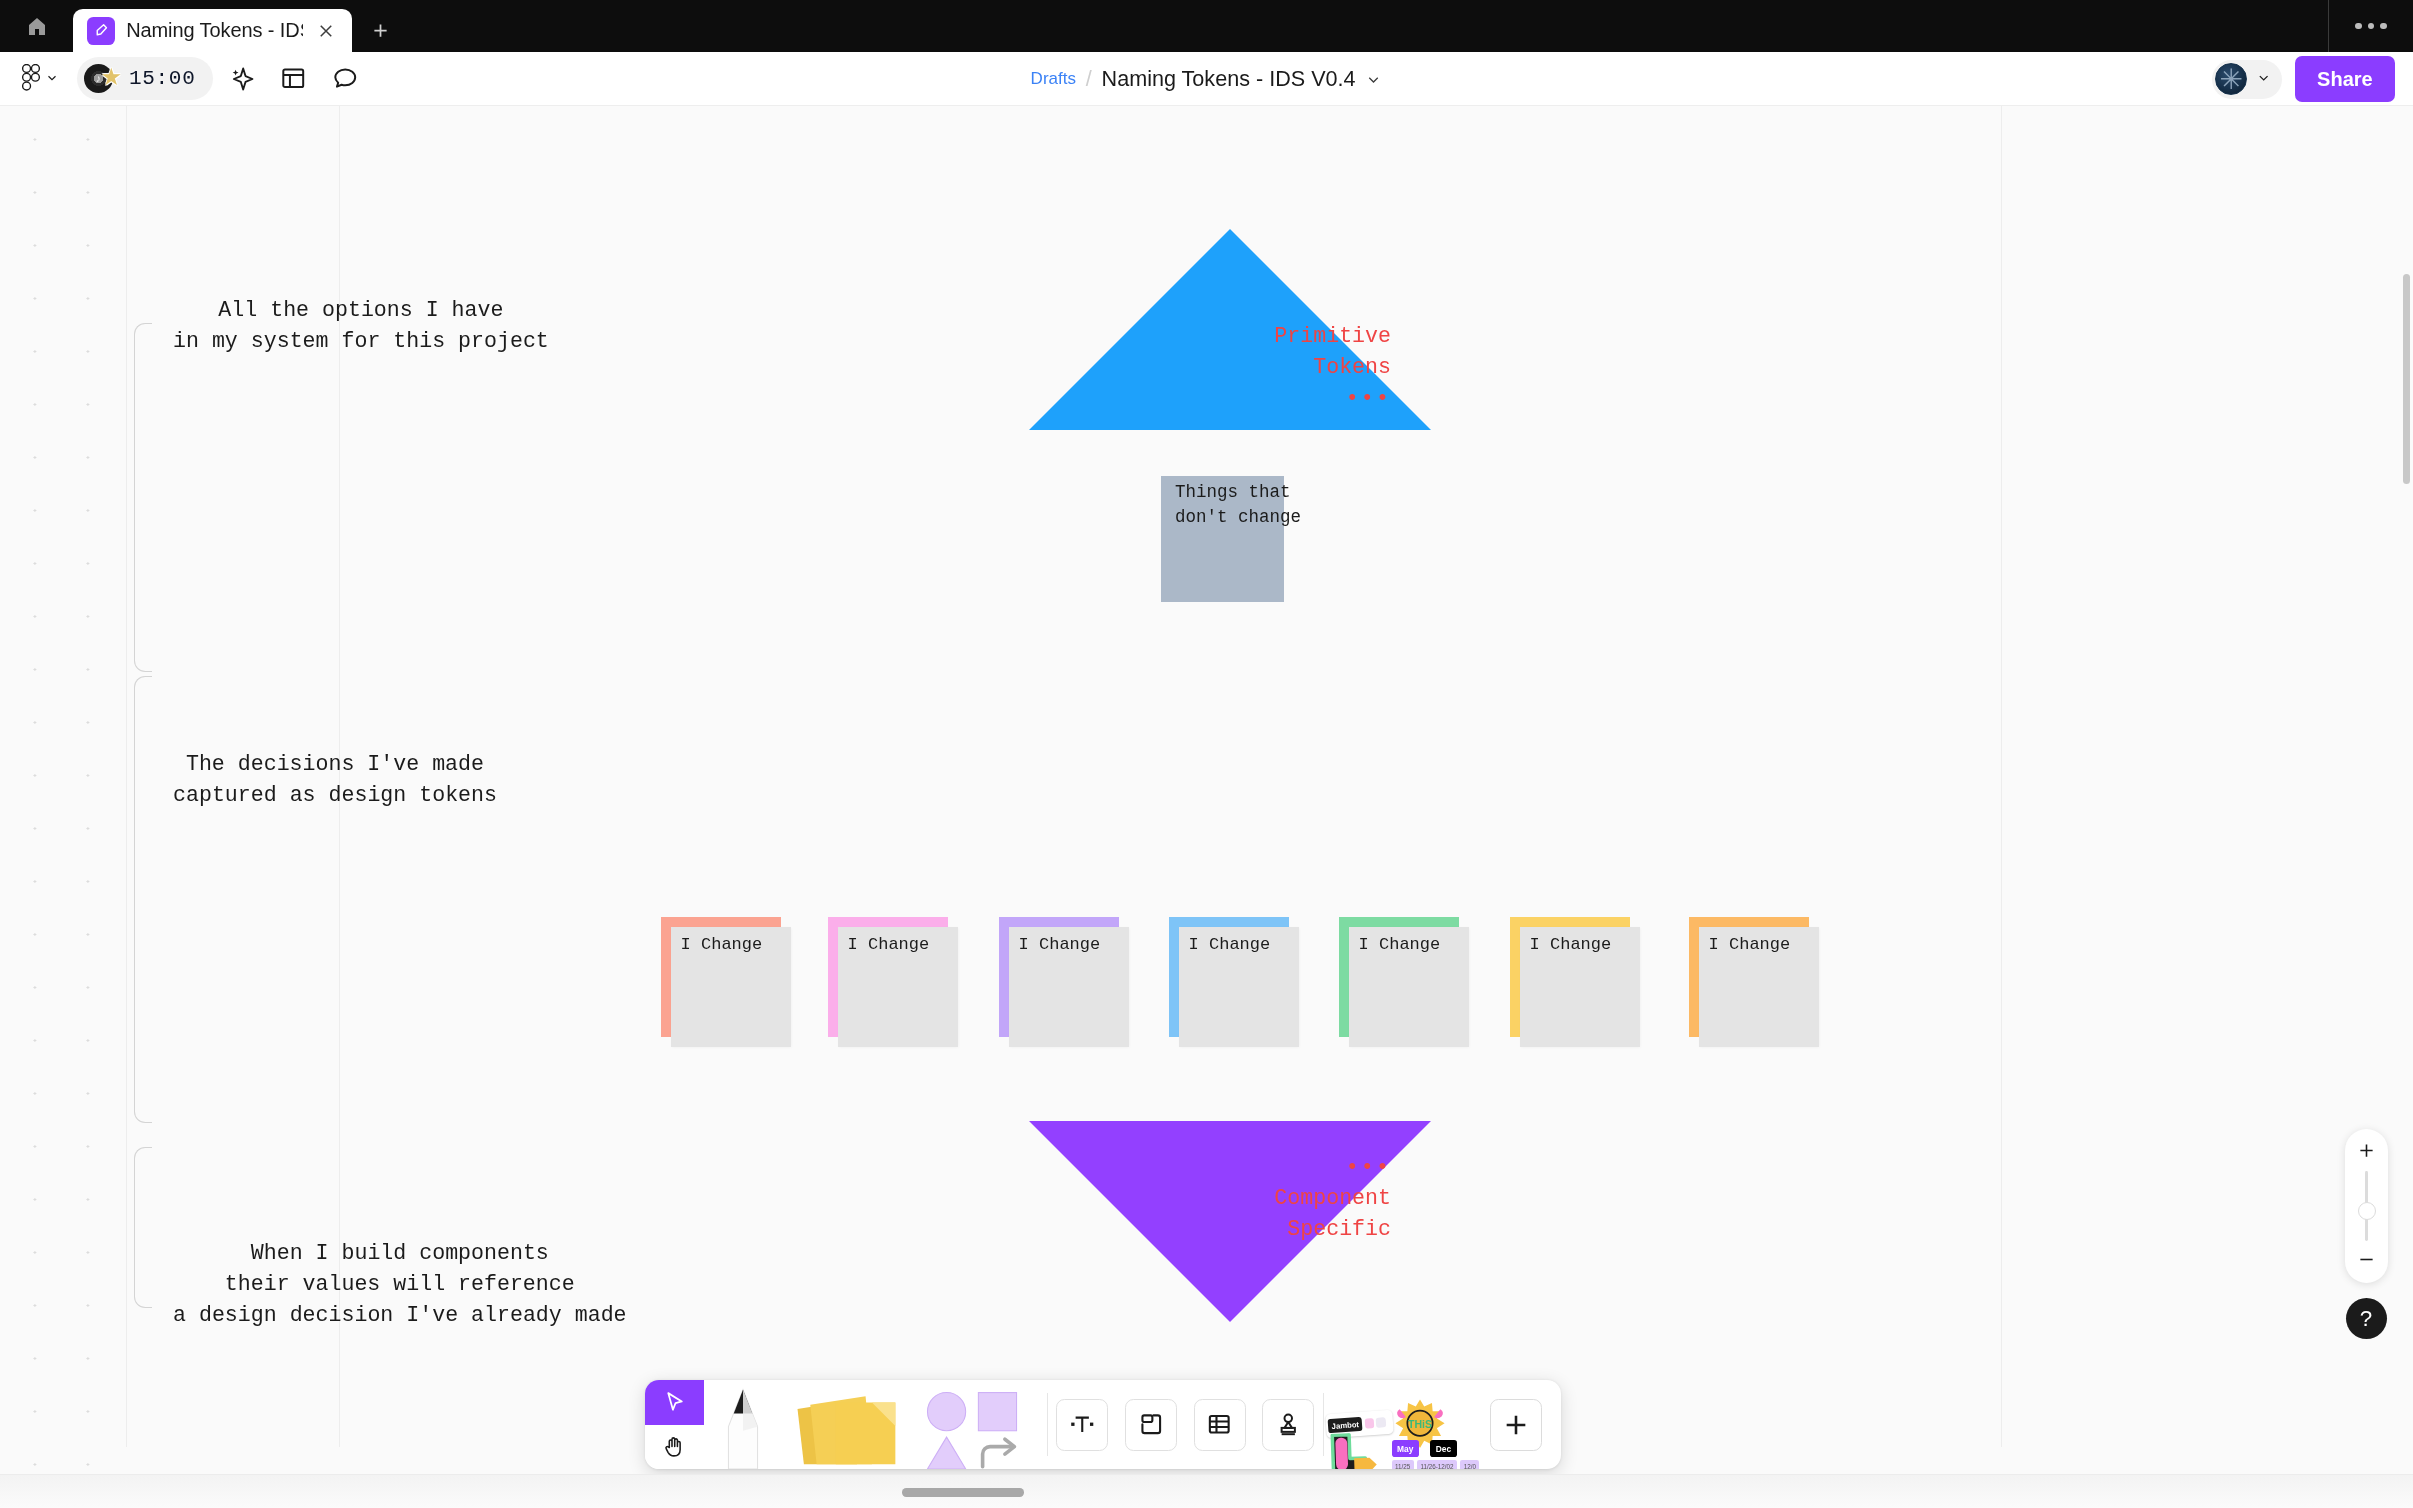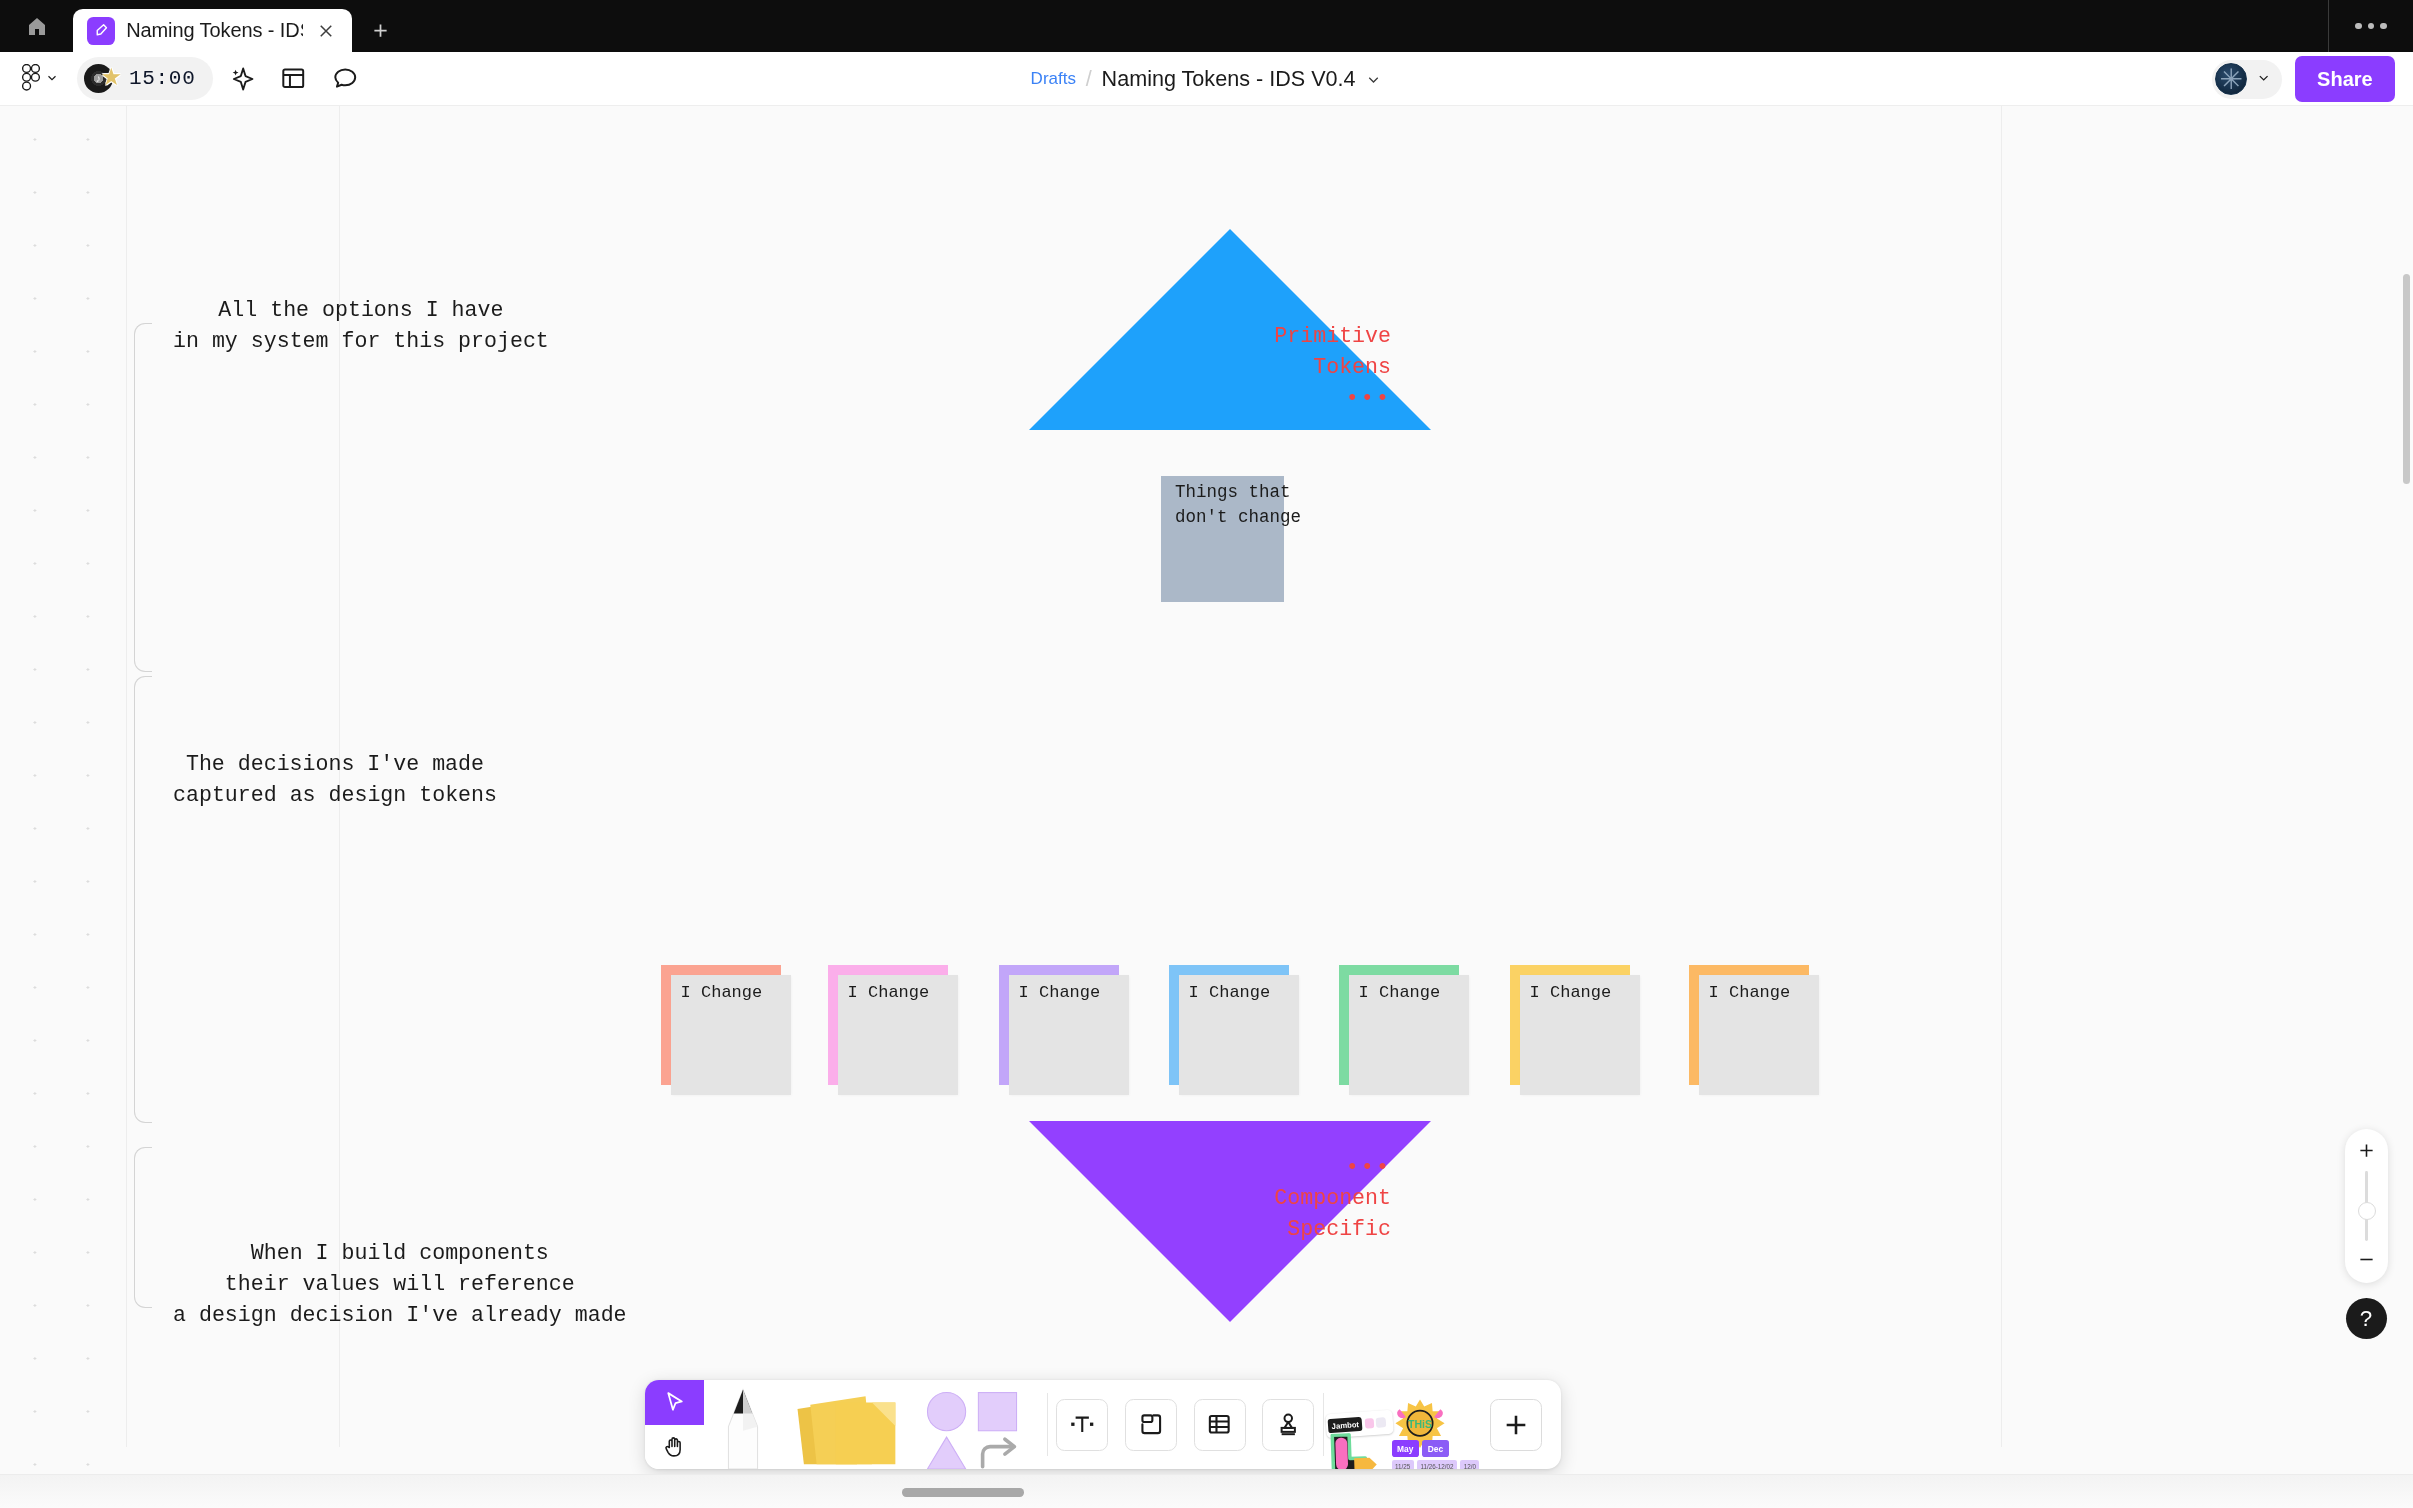--- a/index.html
+++ b/index.html
@@ -136,21 +136,21 @@
     width: 0; height: 0; border-left: 201px solid transparent;
     border-right: 201px solid transparent;
   }
 
   .note-gray {
     position: absolute; background: #abb8c8;
     font-family: "Liberation Mono", monospace; font-size: 17.5px; color: #1b1b1b;
     line-height: 25px; padding: 4px 14px; white-space: pre;
   }
 
-  .card { position: absolute; width: 130px; height: 130px; margin-top: 48px; }
+  .card { position: absolute; width: 130px; height: 130px; }
   .card-back { position: absolute; left: 0; top: 0; width: 120px; height: 120px; }
   .card-front {
     position: absolute; left: 9.8px; top: 9.8px; width: 120px; height: 120px;
     background: #e4e4e4; box-shadow: 1.4px 1.4px 2.8px rgba(0,0,0,.05);
   }
   .card-label {
     position: absolute; left: 19.6px; top: 18px;
     font-family: "Liberation Mono", monospace; font-size: 17px; color: #1b1b1b; white-space: nowrap;
   }
 
@@ -193,21 +193,21 @@
   }
   .st-jambot .chip { background: #1d1d1d; color: #fff; font-size: 7.7px; border-radius: 2.8px; padding: 2.1px 3.5px; font-weight: 700; }
   .st-sq { width: 9.8px; height: 9.8px; border-radius: 2.8px; }
   .st-start {
     left: 2.8px; top: 53px; width: 56px; height: 45px; transform: rotate(-2deg);
   }
   .st-sun { left: 70px; top: 18px; width: 52px; height: 52px; }
   .st-cal { left: 68px; top: 60px; }
   .cal-m { display: inline-block; background: #8b3dff; color: #fff; font-size: 8.4px;
     font-weight: 700; padding: 3.5px 5.6px; border-radius: 2.8px; }
-  .cal-m2 { background: #8b5cf6; }
+  .cal-m2 { background: #000000; margin-left: 8px; }
   .cal-d { display: inline-block; background: #ddc9fb; color: #555; font-size: 6.3px; padding: 2.8px 3.5px; border-radius: 2.1px; }
 
   
   .zoomctl {
     position: absolute; right: 25px; bottom: 225px; width: 43px; height: 154px;
     background: #fff; border-radius: 24px; box-shadow: 0 1.4px 8.4px rgba(0,0,0,.12);
     display: flex; flex-direction: column; align-items: center; justify-content: space-between;
     padding: 11.2px 0;
   }
   .zoom-track { position: relative; width: 2.1px; height: 70px; background: #dcdcdc; border-radius: 1.4px; }

